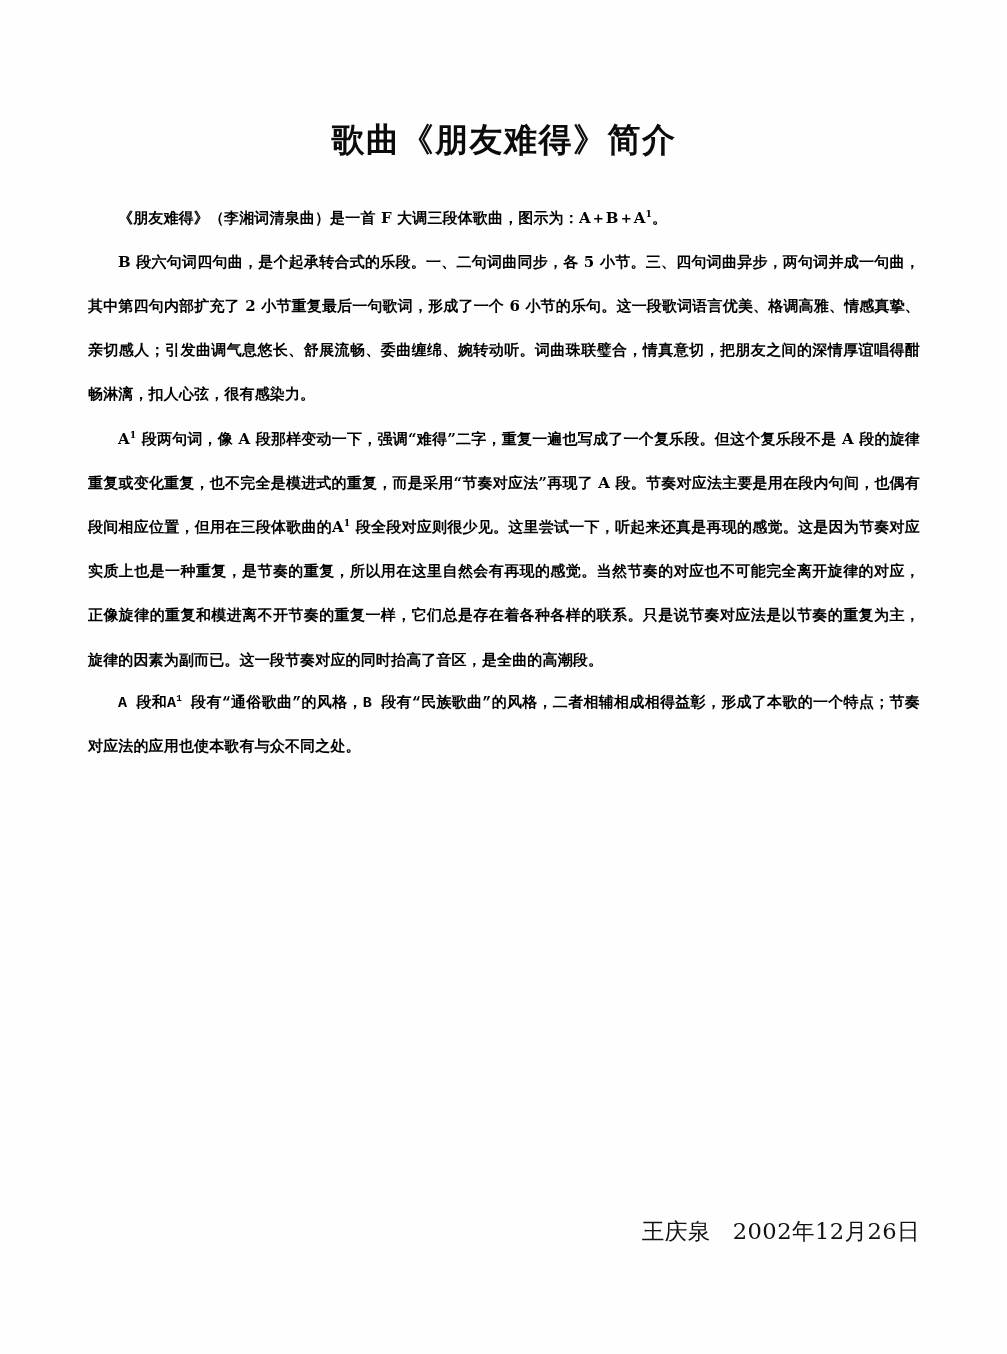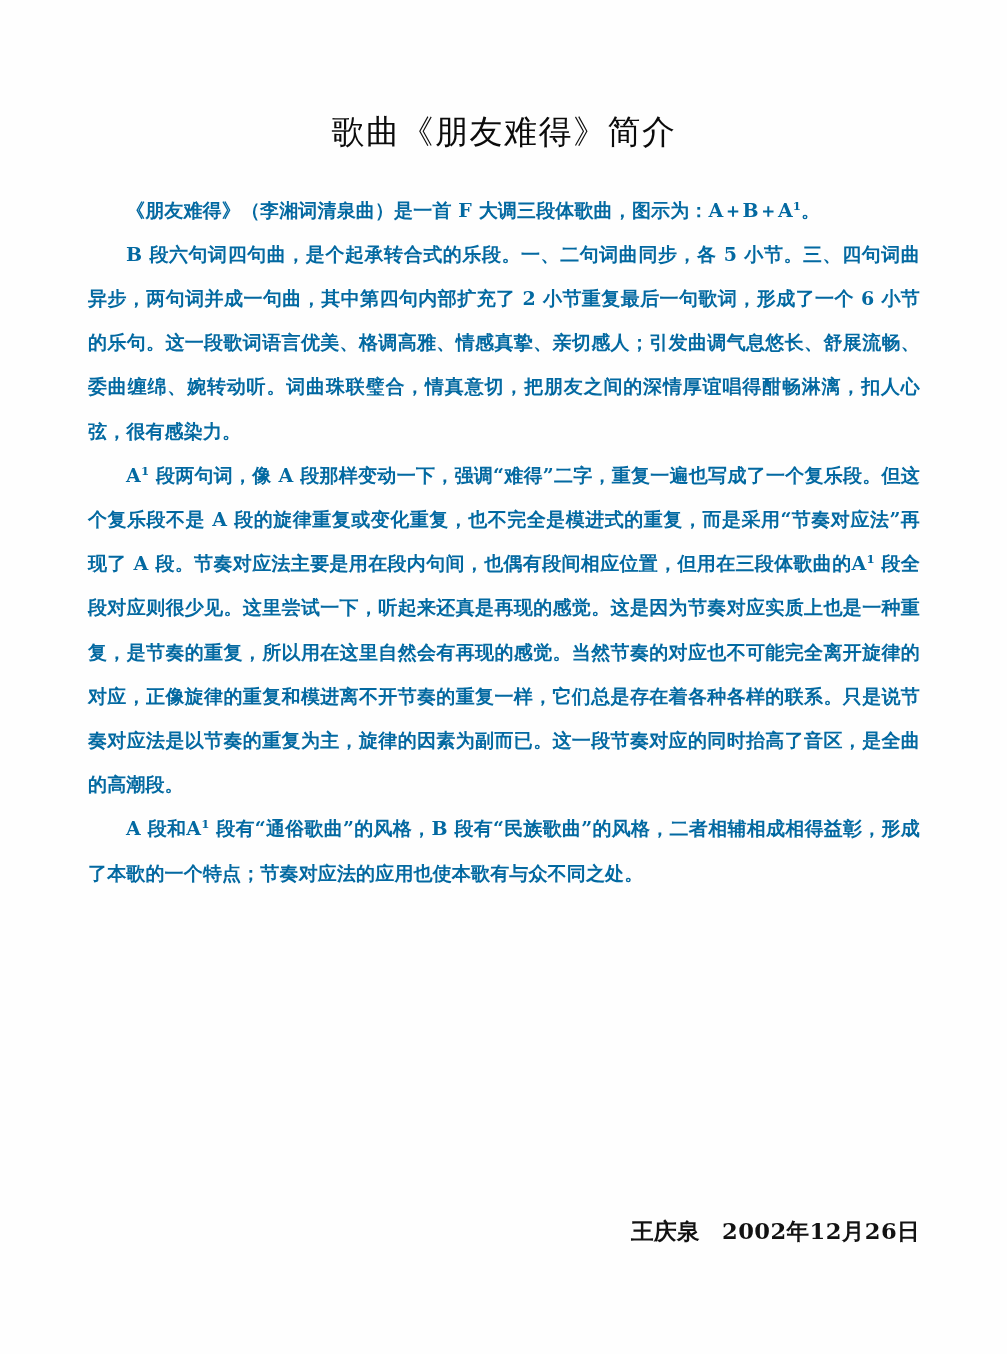--- a/index.html
+++ b/index.html
@@ -25,50 +25,50 @@
 
   .doc {
     position: absolute;
     left: 88px;
     top: 0;
     width: 832px;
   }
 
   
   .title {
-    margin: 4px;
+    margin: 12px;
     padding-top: 108px;
     text-align: center;
     font-size: 33px;
-    font-weight: 400;
+    font-weight: 700;
     letter-spacing: 1.5px;
     line-height: 1.2;
     color: #0b0b0b;
     font-family: "DejaVu Serif", "Liberation Serif", serif;
   }
 
   
   .body-block {
     margin-top: 36px;
   }
 
   p.para {
     margin: 0;
-    font-size: 19px;
+    font-size: 15px;
     line-height: 44.2px;
     text-align: justify;
     text-justify: inter-character;
     text-indent: 2em;
     letter-spacing: 0.15px;
     word-break: break-all;
-    color: #0369a1;
+    color: #000000;
     font-weight: 600;
     font-family: "DejaVu Serif", "Liberation Serif", serif;
   }
-  p.para:last-child { margin-bottom: 0; }
+  p.para:last-child { margin-bottom: 0; font-family: Liberation Mono, monospace; }
 
   
   .sup {
     font-size: 0.62em;
     vertical-align: super;
     line-height: 0;
     letter-spacing: 0;
   }
 
   
@@ -91,21 +91,21 @@
   }
 
   
   .signature {
     position: absolute;
     left: 88px;
     top: 1216px;
     width: 832px;
     text-align: right;
     font-size: 22.6px;
-    font-weight: 700;
+    font-weight: 400;
     letter-spacing: 0.4px;
     color: #121212;
     font-family: "DejaVu Serif", "Liberation Serif", serif;
   }
   .signature .sig-name { margin-right: 22px; }
   .signature .sig-date { }
 </style>
 </head>
 <body>
 

